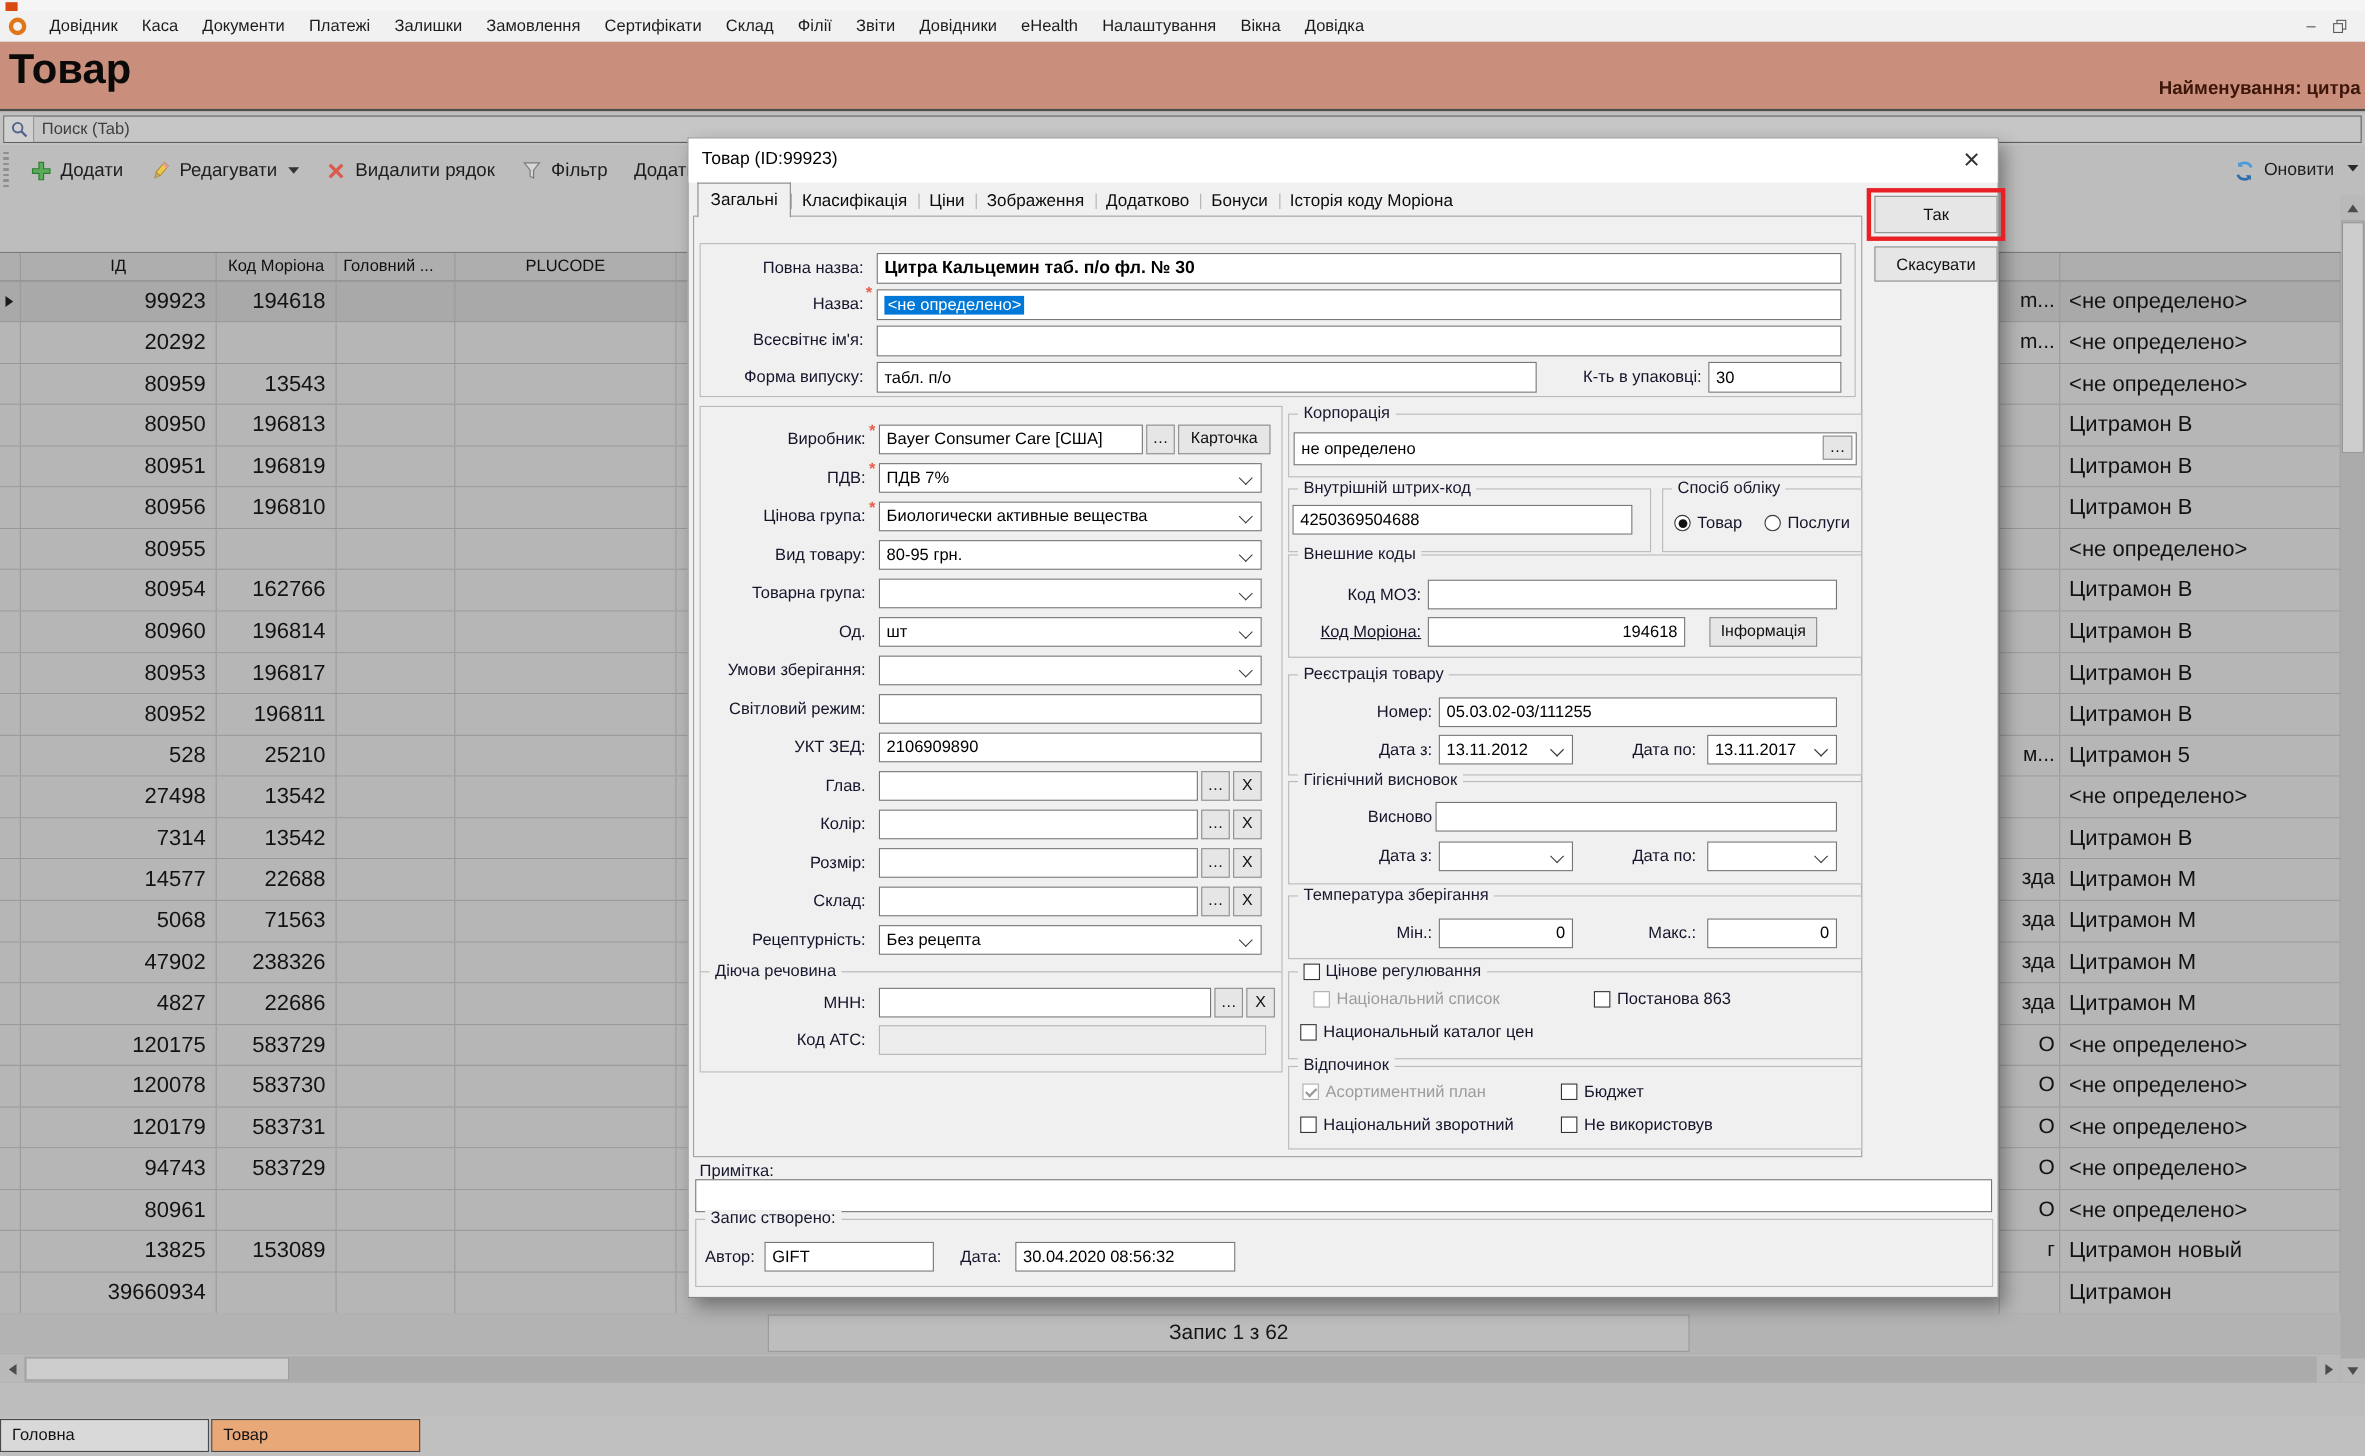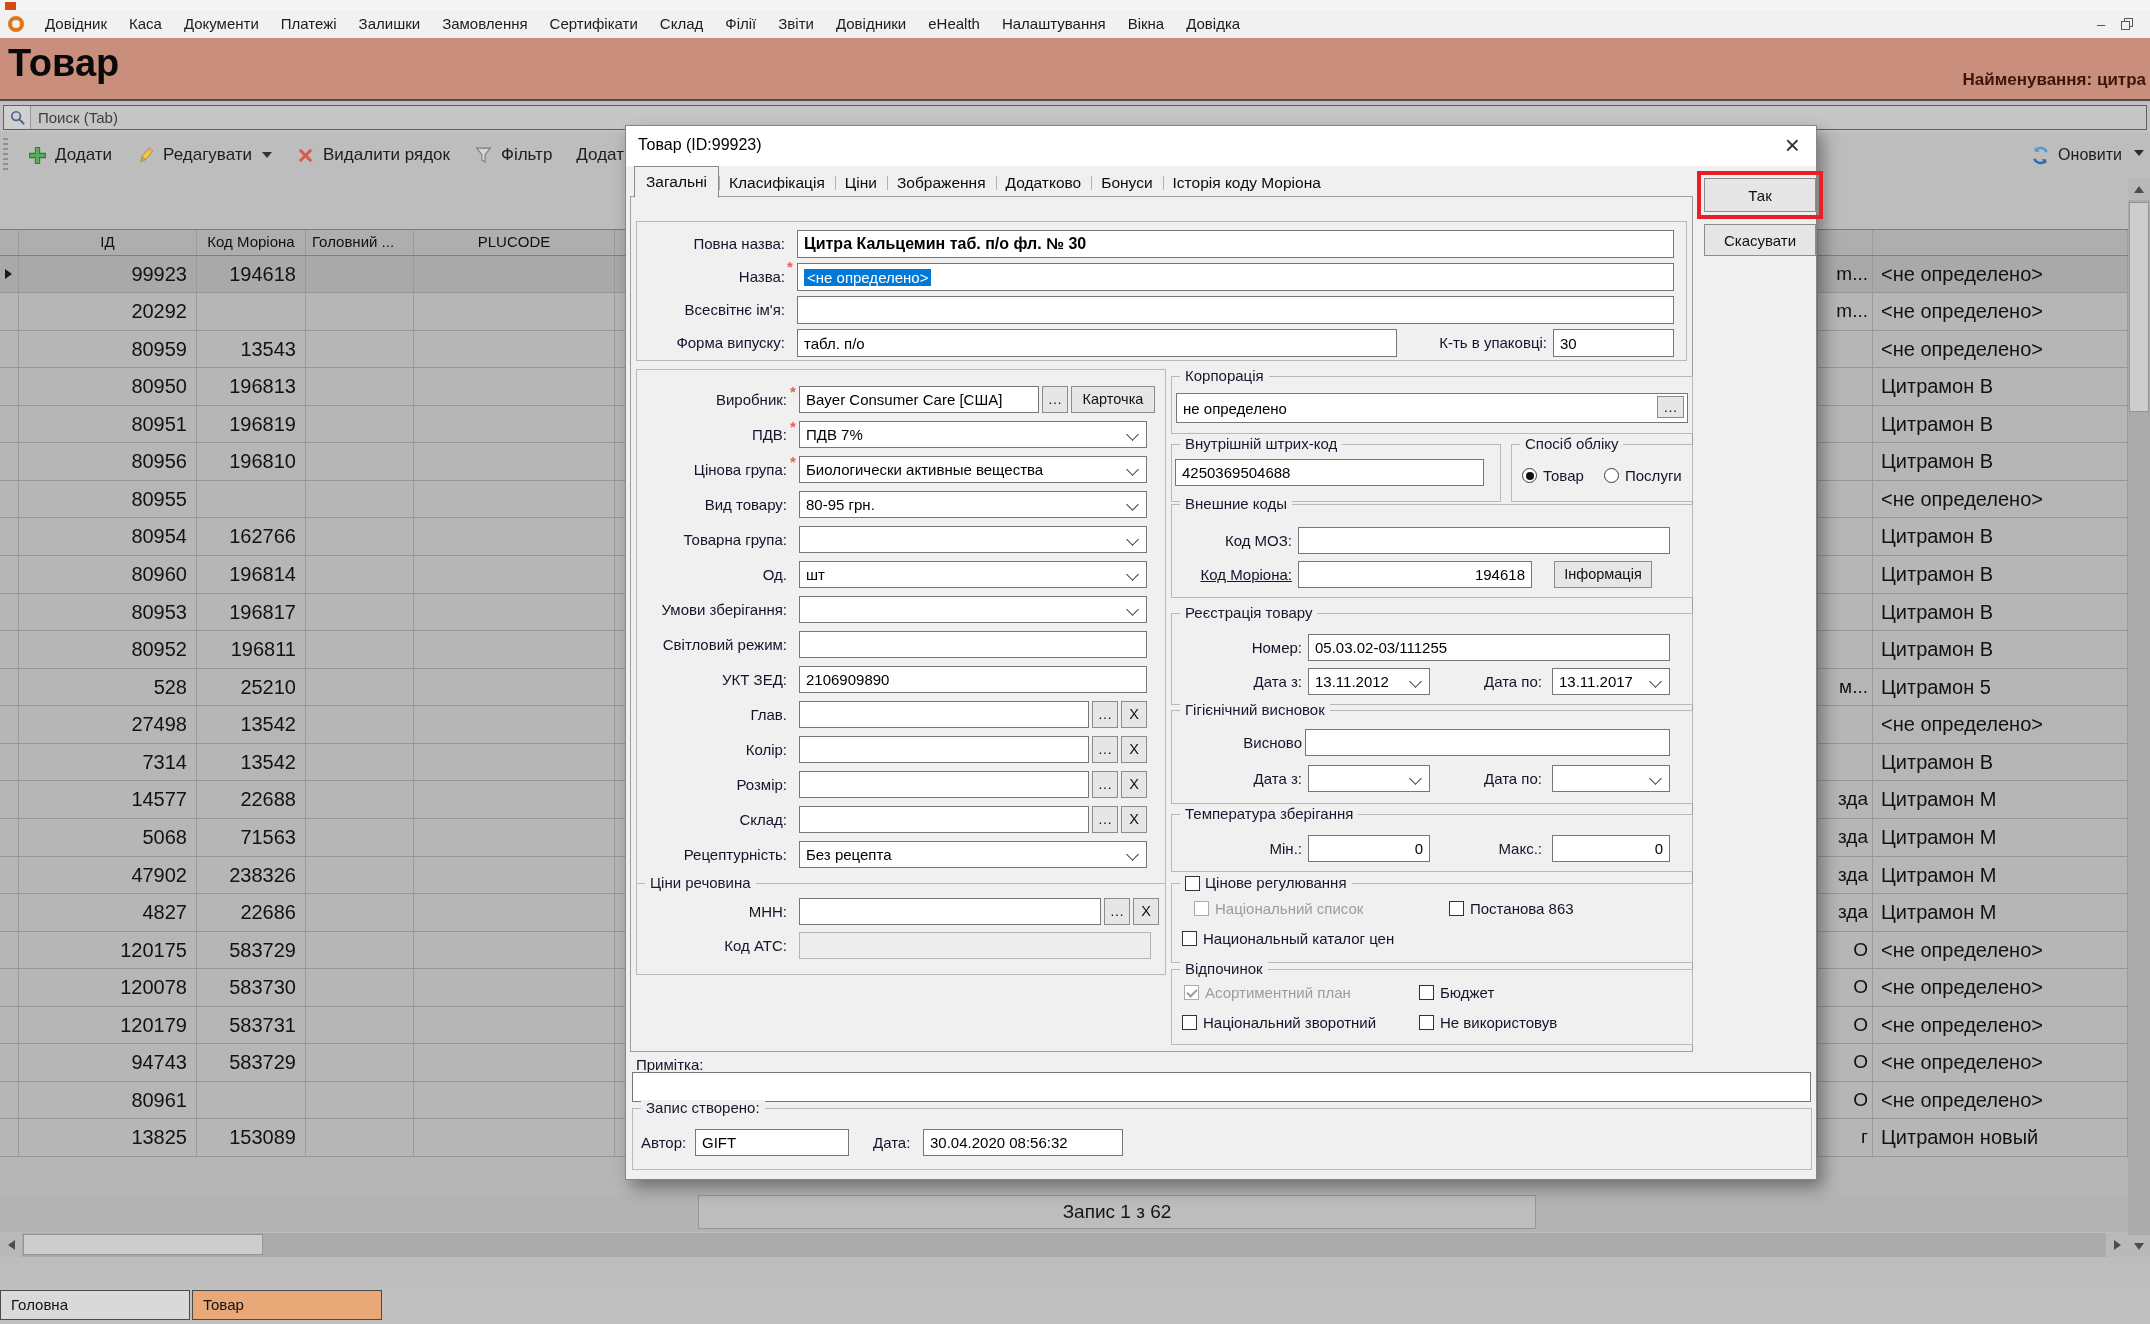--- a/index.html
+++ b/index.html
@@ -478,20 +478,30 @@
       <div class="grow">
         <div class="gc c-grip"></div>
         <div class="gc c-id cell-num">13825</div>
         <div class="gc c-mor cell-num">153089</div>
         <div class="gc c-gol"></div>
         <div class="gc c-plu"></div>
         <div class="gc c-fill"></div>
         <div class="gc c-frag cell-frag">г</div>
         <div class="gc c-name cell-name">Цитрамон новый</div>
       </div>
+      <div class="grow">
+        <div class="gc c-grip"></div>
+        <div class="gc c-id cell-num">39660934</div>
+        <div class="gc c-mor cell-num"></div>
+        <div class="gc c-gol"></div>
+        <div class="gc c-plu"></div>
+        <div class="gc c-fill"></div>
+        <div class="gc c-frag cell-frag"></div>
+        <div class="gc c-name cell-name">Цитрамон</div>
+      </div>
     </div>
 
   <div class="statusrow">
     <div class="recbox">Запис 1 з 62</div>
   </div>
 
   <div class="hscroll">
     <div class="harrow" style="left:0;">
         <span class="tri-l"></span>
       </div>
@@ -686,21 +696,21 @@
           <div class="fzone">
             <div class="tfl">
               <span>Без рецепта</span>
               <i class="chev2"></i>
             </div>
           </div>
         </div>
       </div>
 
     <div class="group" style="left:10px;top:757px;width:530px;height:92px;">
-      <span class="gcap">Ціни речовина</span>
+      <span class="gcap">Діюча речовина</span>
       <span class="lab r" style="left:2px;top:14px;width:148px;">МНН:</span>
       <div class="fzone" style="left:162px;top:14px;right:6px;">
         <div class="tfl"></div>
         <div class="btnl">…</div>
         <div class="btnl">X</div>
       </div>
       <span class="lab r" style="left:2px;top:48px;width:148px;">Код АТС:</span>
       <div class="tf dis" style="left:162px;top:48px;width:352px;height:27px;">
           <span></span>
         </div>

